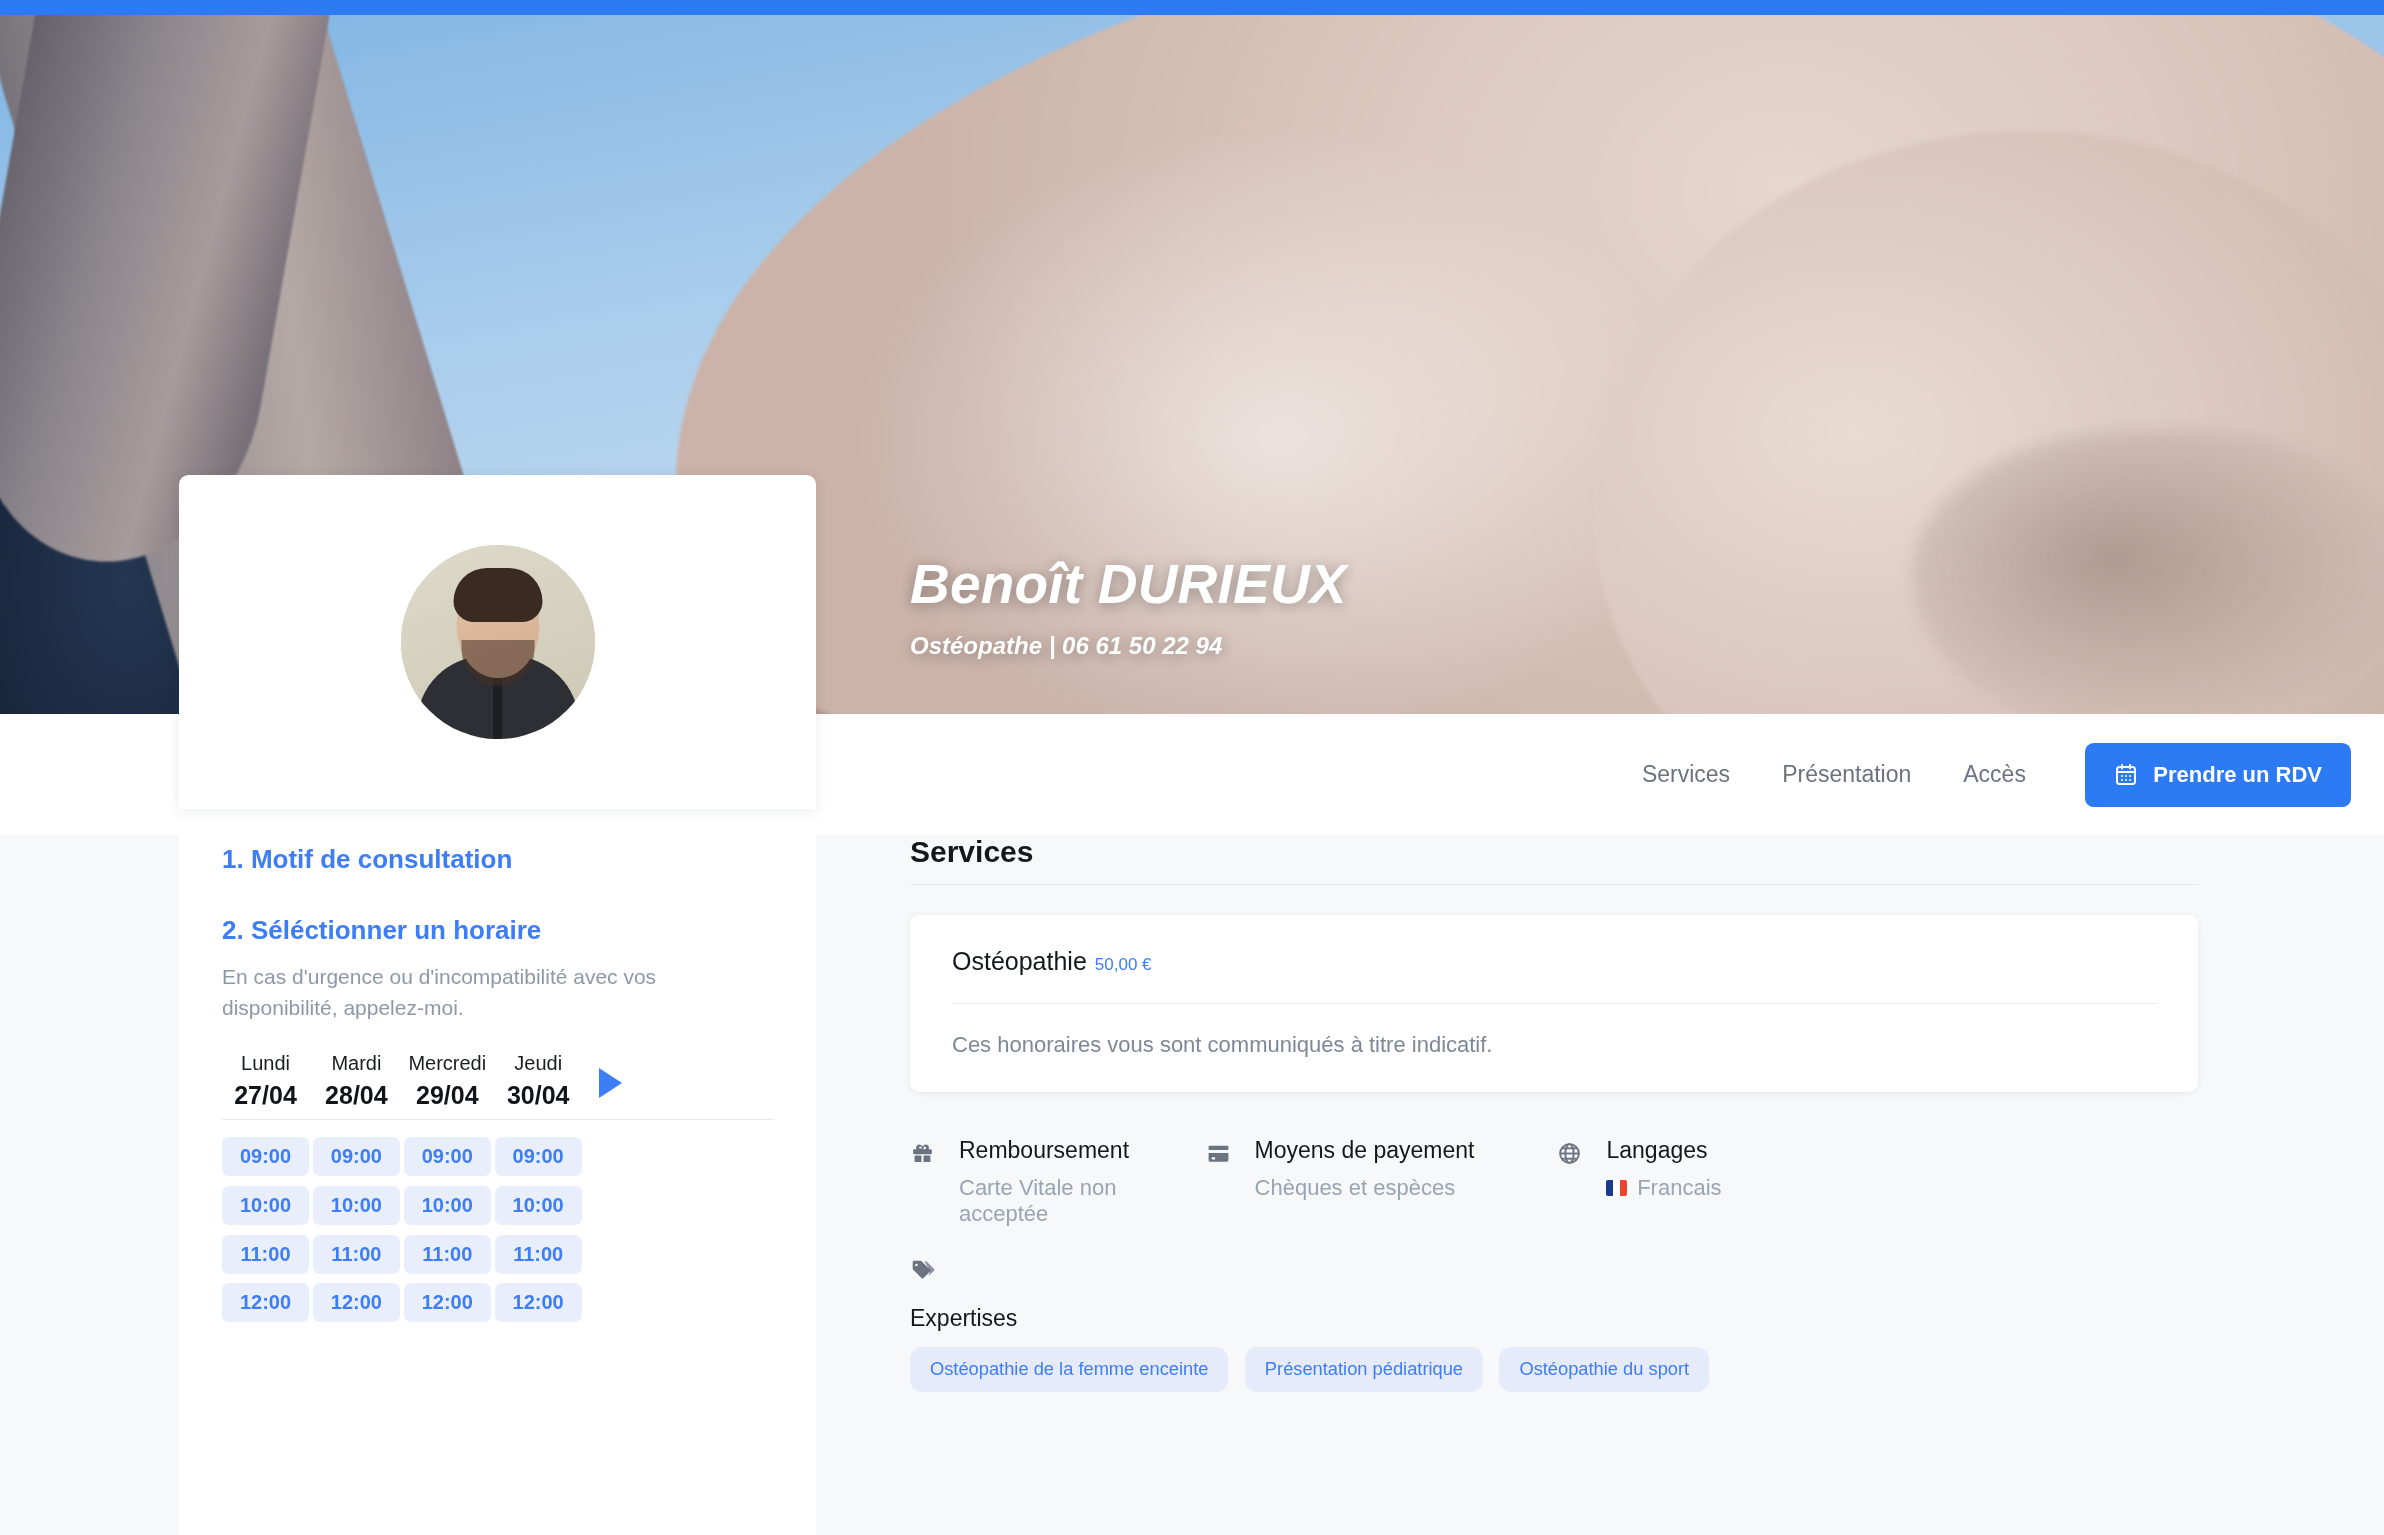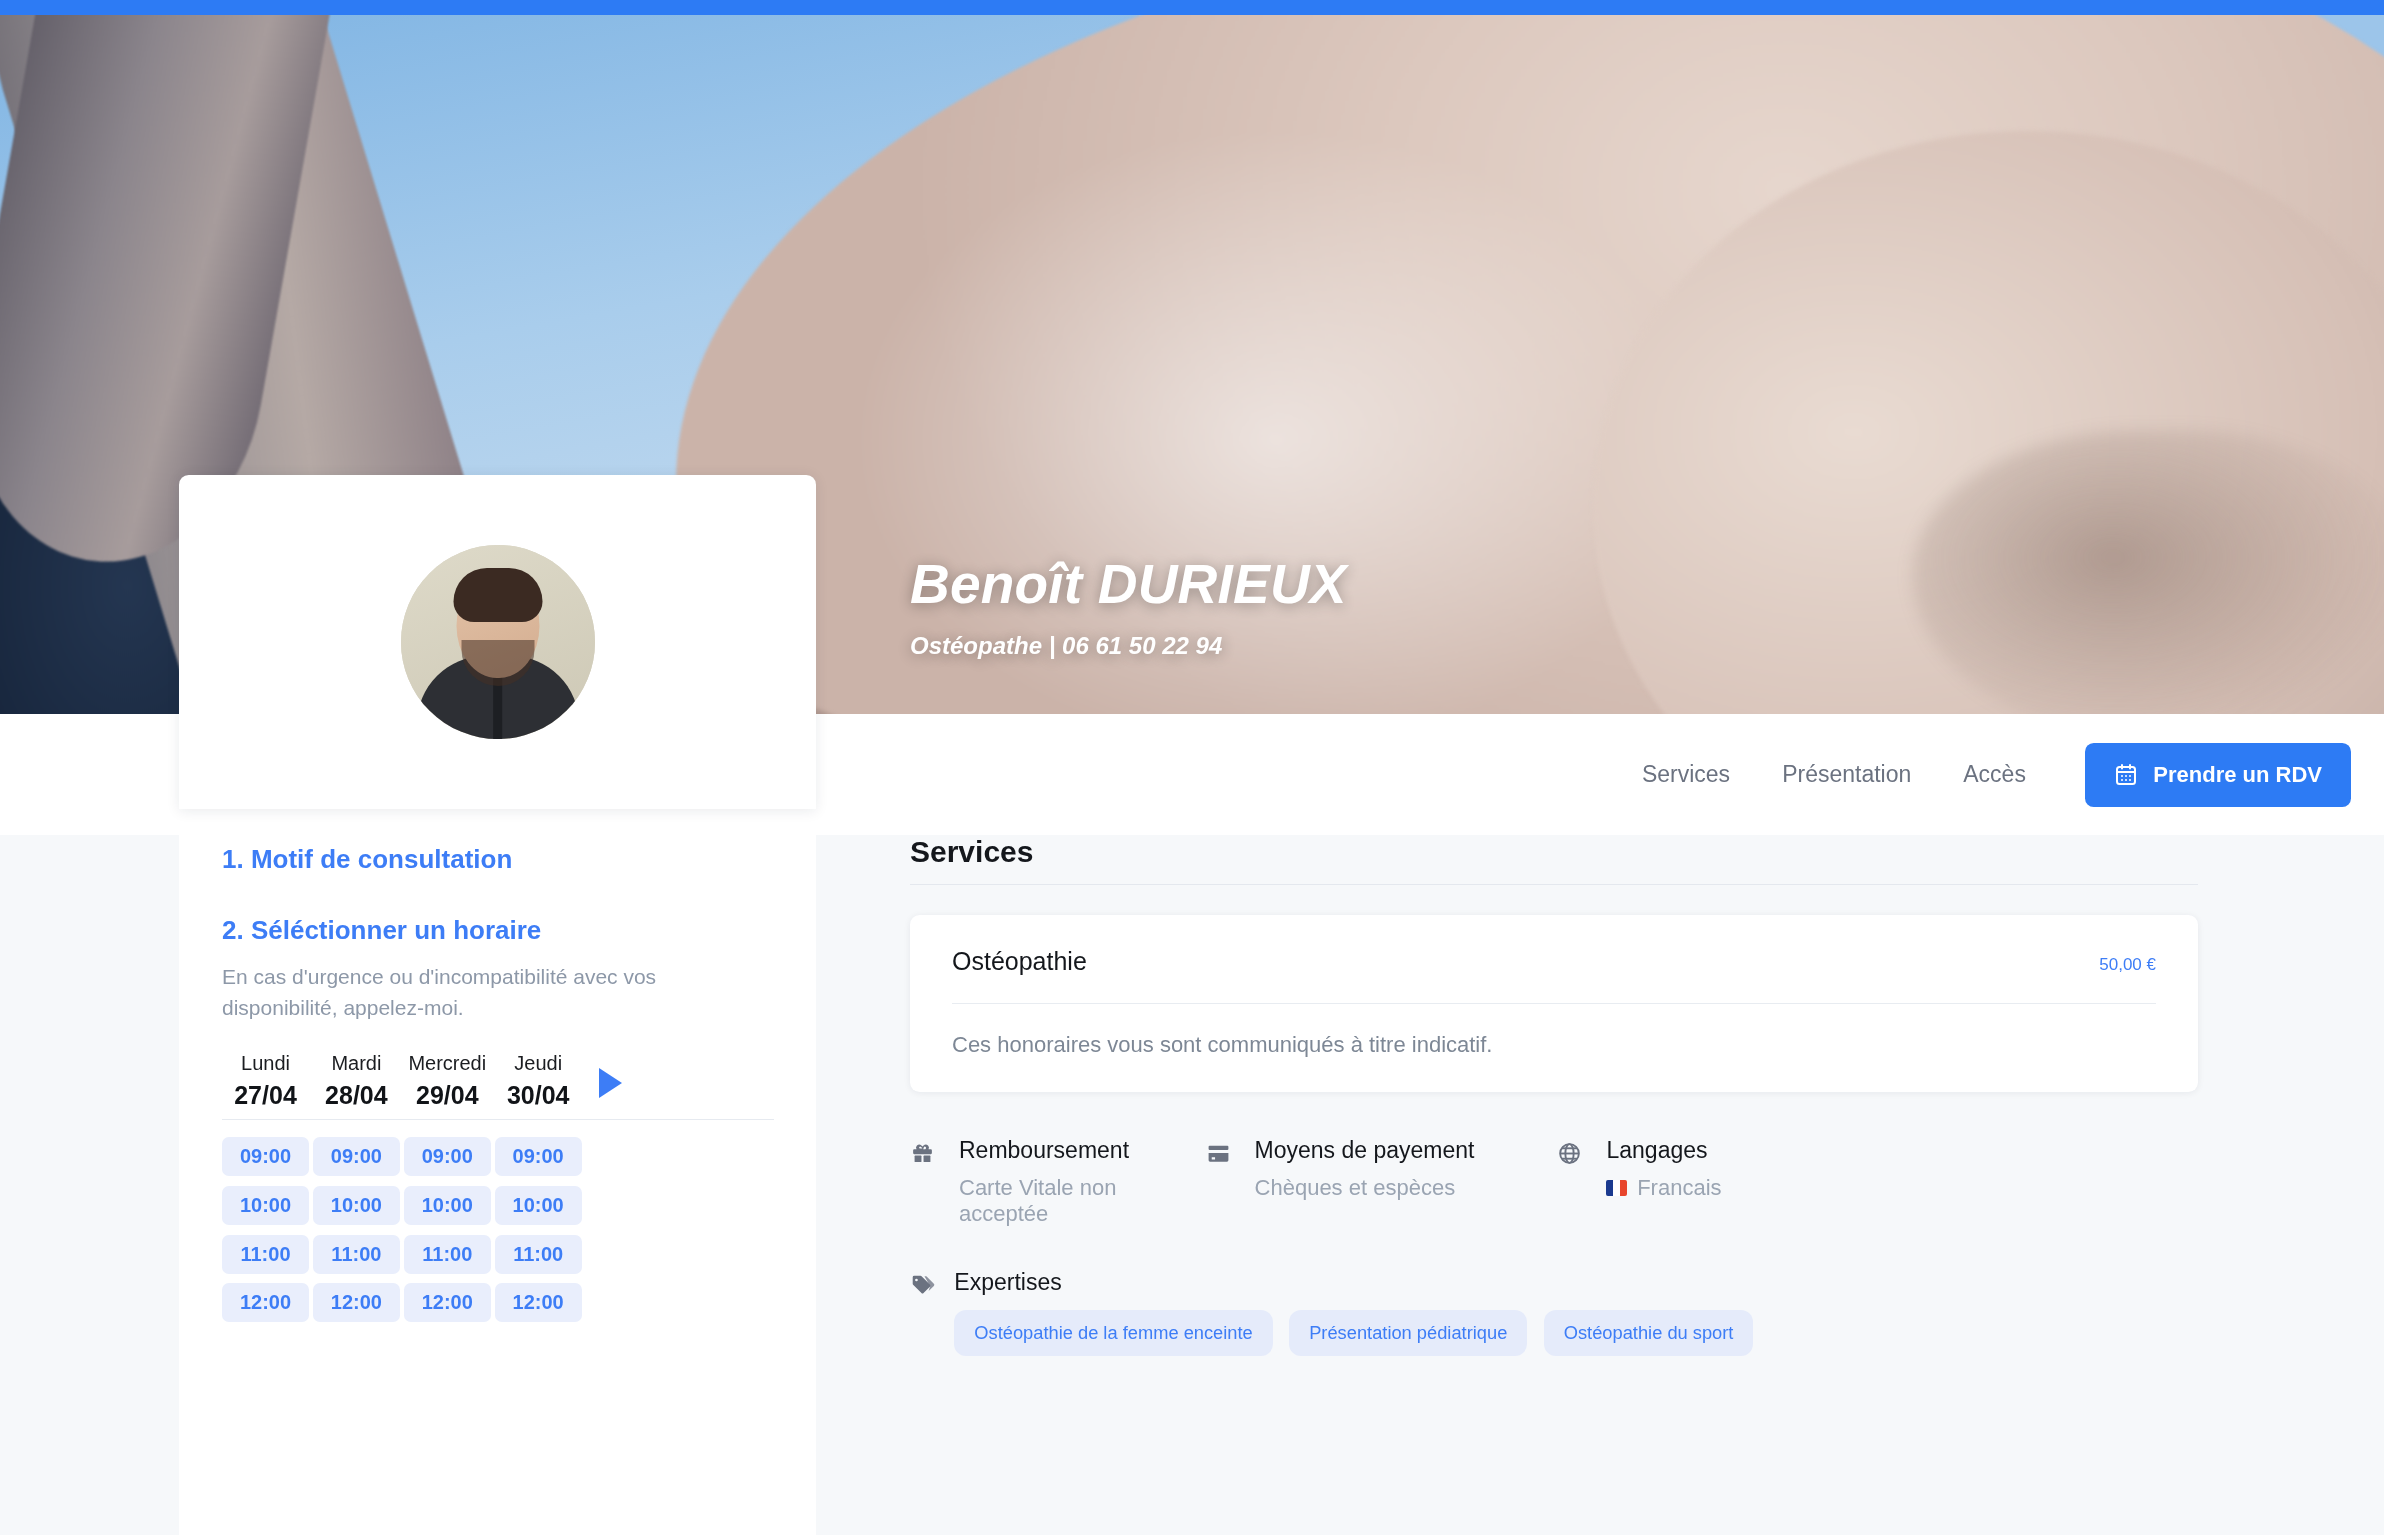--- a/index.html
+++ b/index.html
@@ -257,41 +257,41 @@
   }
   .sec-title { font-size: 30px; font-weight: 700; color: #14171c; }
   .sec-rule { margin-top: 15.4px; height: 1px; background: #e4e8ee; width: 1288px; }
 
   .svc-card {
     margin-top: 30px; width: 1288px;
     background: #fff; border-radius: 9.7px;
     box-shadow: 0 1px 7.7px rgba(20,30,60,.07);
     padding: 32px 42px 34px 42px;
   }
-  .svc-row { display: flex; align-items: baseline; justify-content: space-between; }
+  .svc-row { display: flex; align-items: baseline; }
   .svc-name { font-size: 25px; color: #14171c; }
   .svc-price { font-size: 17px; color: #3d7df6; margin-left: 8px; }
   .svc-rule { margin-top: 27px; height: 1px; background: #e8ecf1; }
   .svc-note { margin-top: 28px; font-size: 22px; color: #7d8795; }
 
   .infos {
     margin-top: 45px; display: flex;
   }
   .info-col { display: flex; gap: 23px; justify-content: center; }
   .info-col.c1 { width: 285px; }
   .info-col.c2 { width: 290px; }
   .info-col.c3 { width: 309px; }
   .info-ico { width: 26px; flex: 0 0 26px; padding-top: 3.9px; }
   .info-label { font-size: 23px; color: #14171c; }
   .info-val { margin-top: 10.6px; font-size: 22px; color: #9aa4b2; display: flex; align-items: center; gap: 9.7px; }
   .flag { width: 21px; height: 15.4px; display: inline-flex; border-radius: 1.9px; overflow: hidden; flex: 0 0 auto; }
   .flag i { display: block; width: 33.34%; height: 100%; }
   .fb { background: #1b3a8f; } .fw { background: #fff; } .fr { background: #e8452c; }
 
-  .expertises { margin-top: 42px; display: flex; gap: 18.3px; }
+  .expertises { margin-top: 27px; display: flex; gap: 18.3px; flex-direction: column; }
   .exp-ico { width: 26px; flex: 0 0 26px; padding-top: 3.9px; }
   .exp-label { font-size: 23px; color: #14171c; }
   .tags { margin-top: 14.5px; display: flex; gap: 16.4px; flex-wrap: wrap; }
   .tag {
     background: #e5ebfa; color: #3d7df6;
     border-radius: 12px; padding: 11.6px 20px;
     font-size: 18.3px; white-space: nowrap;
     border: none; cursor: pointer;
     font-family: "Liberation Sans", sans-serif;
   }

